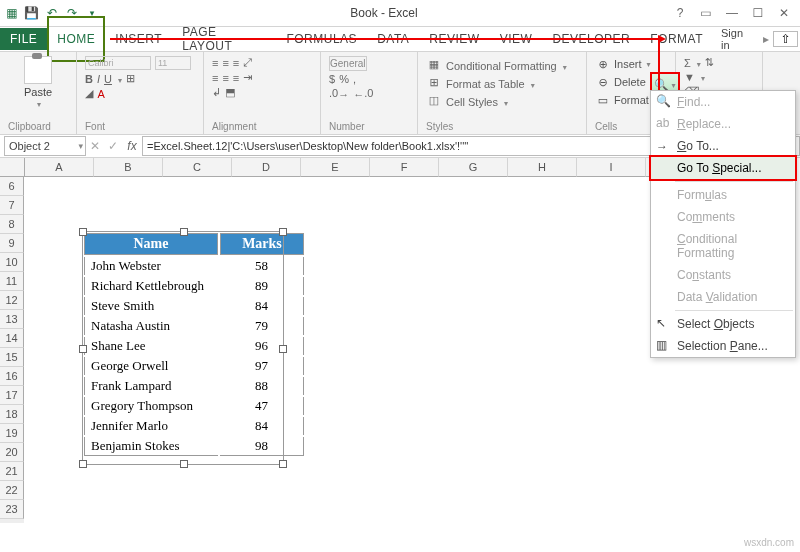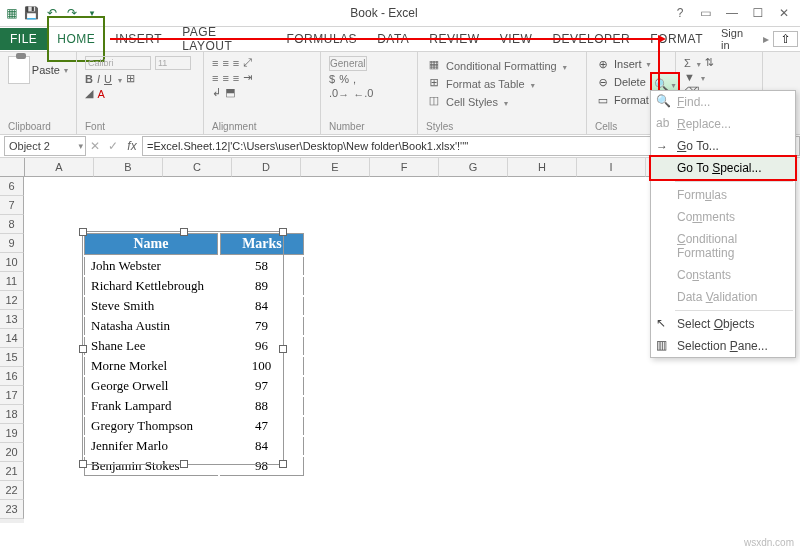--- a/index.html
+++ b/index.html
@@ -15,21 +15,21 @@
 .tab.home { color:#217346; border:2px solid #4d7c0f; padding:14px 8px; }
 .tabs .spacer{ flex:1 }
 .signin{ padding:4px 8px; font-size:11px; color:#444 }
 .share-ic{ width:24px; display:flex; align-items:center; justify-content:center; border:1px solid #bbb; margin:2px }
 .ribbon { background:#f3f3f3; border-bottom:1px solid #d4d4d4; height:82px; display:flex; }
 .group { border-right:1px solid #d4d4d4; padding:4px 8px 2px 8px; display:flex; flex-direction:column; justify-content:space-between; position:relative}
 .group-label{ text-align:left; font-size:10px; color:#888; padding-top:2px }
 .btns-area{ display:flex; flex-direction:column; gap:2px; flex:1; font-size:11px; color:#666 }
 .btns-row{ display:flex; gap:4px; align-items:flex-end }
 .ico{ display:inline-flex; width:16px; height:16px; align-items:center; justify-content:center }
-.paste-btn{ display:flex; flex-direction:row; align-items:center; gap:2px; font-size:11px; color:#444 }
+.paste-btn{ display:flex; flex-direction:column; align-items:center; gap:2px; font-size:11px; color:#444 }
 .paste-ic{ width:26px; height:26px; background:#fff; border:1px solid #ccc; position:relative }
 .paste-ic:before{ content:""; position:absolute; top:-4px; left:7px; width:10px; height:6px; background:#888; border-radius:2px }
 .arrow-d{ font-size:8px; margin-left:2px; color:#888 }
 .formula-bar{ display:flex; align-items:center; height:22px; border-bottom:1px solid #d4d4d4; font-size:12px }
 .name-box{ width:76px; border:1px solid #bbb; height:18px; display:flex; align-items:center; padding-left:4px; margin-left:4px; font-size:11px; color:#444; position:relative}
 .name-box:after{ content:"▾"; position:absolute; right:2px; font-size:9px; color:#888 }
 .fx-ic{ width:20px; text-align:center; font-style:italic; color:#666 }
 .fml-input{ flex:1; border:1px solid #bbb; height:18px; display:flex; align-items:center; padding-left:4px; font-size:11px; color:#333; background:#fff }
 .row-hd-col{ width:24px; background:#eee; text-align:center; font-size:11px; color:#555 }
 .row-hd{ height:18px; border-bottom:1px solid #d4d4d4; border-right:1px solid #aaa; display:flex; align-items:center; justify-content:center; background:#f3f3f3 }
@@ -299,24 +299,20 @@
           </tr>
           <tr>
             <td>Natasha Austin</td>
             <td class="m">79</td>
           </tr>
           <tr>
             <td>Shane Lee</td>
             <td class="m">96</td>
           </tr>
           <tr>
-            <td>Morne Morkel</td>
-            <td class="m">100</td>
-          </tr>
-          <tr>
             <td>George Orwell</td>
             <td class="m">97</td>
           </tr>
           <tr>
             <td>Frank Lampard</td>
             <td class="m">88</td>
           </tr>
           <tr>
             <td>Gregory Thompson</td>
             <td class="m">47</td>

